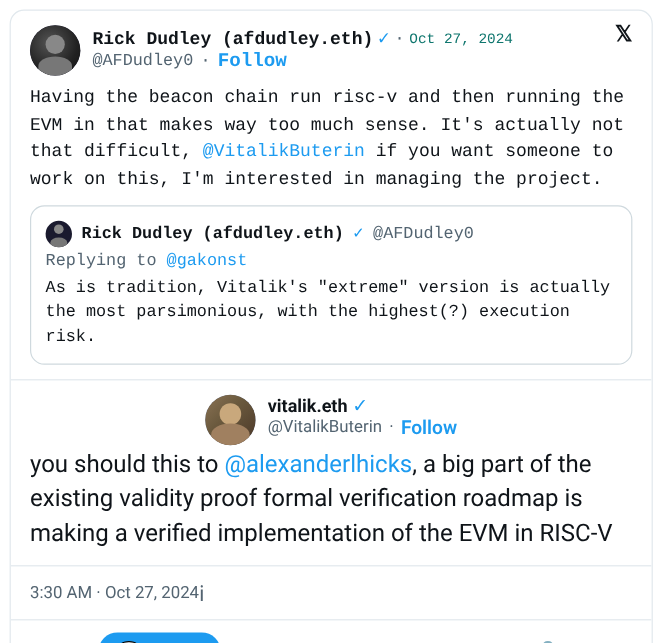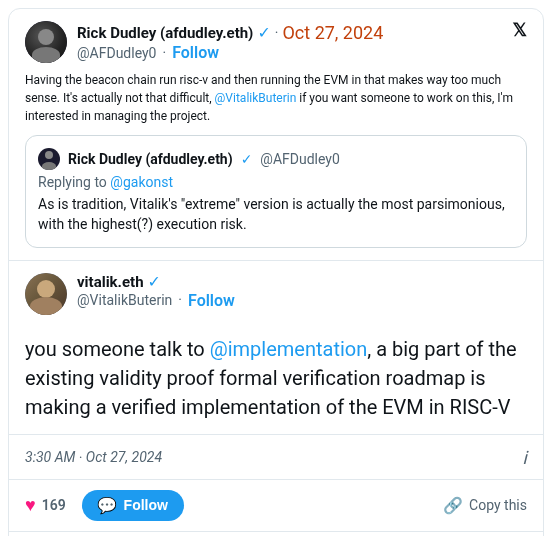--- a/index.html
+++ b/index.html
@@ -15,20 +15,21 @@
     .tweet-card {
       border: 1px solid #e1e8ed;
       border-radius: 12px;
       overflow: hidden;
       margin: 8px;
     }
 
     
     .top-tweet {
       padding: 12px 16px 0 16px;
+      font-family: Liberation Mono, monospace;
     }
 
     .tweet-header {
       display: flex;
       align-items: flex-start;
       justify-content: space-between;
       margin-bottom: 4px;
     }
 
     .tweet-author-row {
@@ -104,22 +105,22 @@
       font-size: 16px;
       line-height: 1;
     }
 
     .dot-sep {
       color: #536471;
       font-size: 14px;
     }
 
     .tweet-date {
-      color: #c2410c;
-      font-size: 18px;
+      color: #0f766e;
+      font-size: 12px;
     }
 
     .author-handle-row {
       display: flex;
       align-items: center;
       gap: 6px;
     }
 
     .author-handle {
       color: #536471;
@@ -137,21 +138,21 @@
     .x-logo {
       color: #0f1419;
       font-size: 18px;
       font-weight: 900;
       cursor: pointer;
       line-height: 1;
     }
 
     .tweet-body {
       margin-top: 8px;
-      font-size: 12px;
+      font-size: 15px;
       line-height: 1.5;
       color: #0f1419;
     }
 
     .tweet-body .mention {
       color: #1d9bf0;
     }
 
     
     .quoted-tweet {
@@ -233,21 +234,22 @@
 
     
     .second-tweet {
       padding: 12px 16px 0 16px;
     }
 
     .second-tweet-header {
       display: flex;
       align-items: flex-start;
       gap: 10px;
-      margin-bottom: 20px;
+      margin-bottom: 1px;
+      justify-content: center;
     }
 
     .vitalik-avatar {
       width: 42px;
       height: 42px;
       border-radius: 50%;
       flex-shrink: 0;
       background: #6b7280;
       overflow: hidden;
       position: relative;
@@ -311,24 +313,22 @@
     }
 
     .second-tweet-text .mention {
       color: #1d9bf0;
     }
 
     
     .timestamp-row {
       display: flex;
       align-items: center;
-      justify-content: space-between;
       padding: 10px 16px;
       border-top: 1px solid #e1e8ed;
-      font-style: italic;
     }
 
     .timestamp-text {
       color: #536471;
       font-size: 14px;
     }
 
     .info-icon {
       color: #536471;
       font-size: 18px;
@@ -468,21 +468,21 @@
         </div>
         <div class="vitalik-handle-row">
           <span class="author-handle">@VitalikButerin</span>
           <span class="dot-sep">·</span>
           <span class="follow-link">Follow</span>
         </div>
       </div>
     </div>
 
     <div class="second-tweet-text">
-      <span>you someone talk to </span><span class="mention">@implementation</span><span>, a big part of the existing validity proof formal verification roadmap is making a verified implementation of the EVM in RISC-V</span>
+      <span>you should this to </span><span class="mention">@alexanderlhicks</span><span>, a big part of the existing validity proof formal verification roadmap is making a verified implementation of the EVM in RISC-V</span>
     </div>
   </div>
 
   <div class="timestamp-row">
     <span class="timestamp-text">3:30 AM · Oct 27, 2024</span>
     <span class="info-icon">ℹ</span>
   </div>
 
   <div class="action-row">
     <div class="like-btn">

